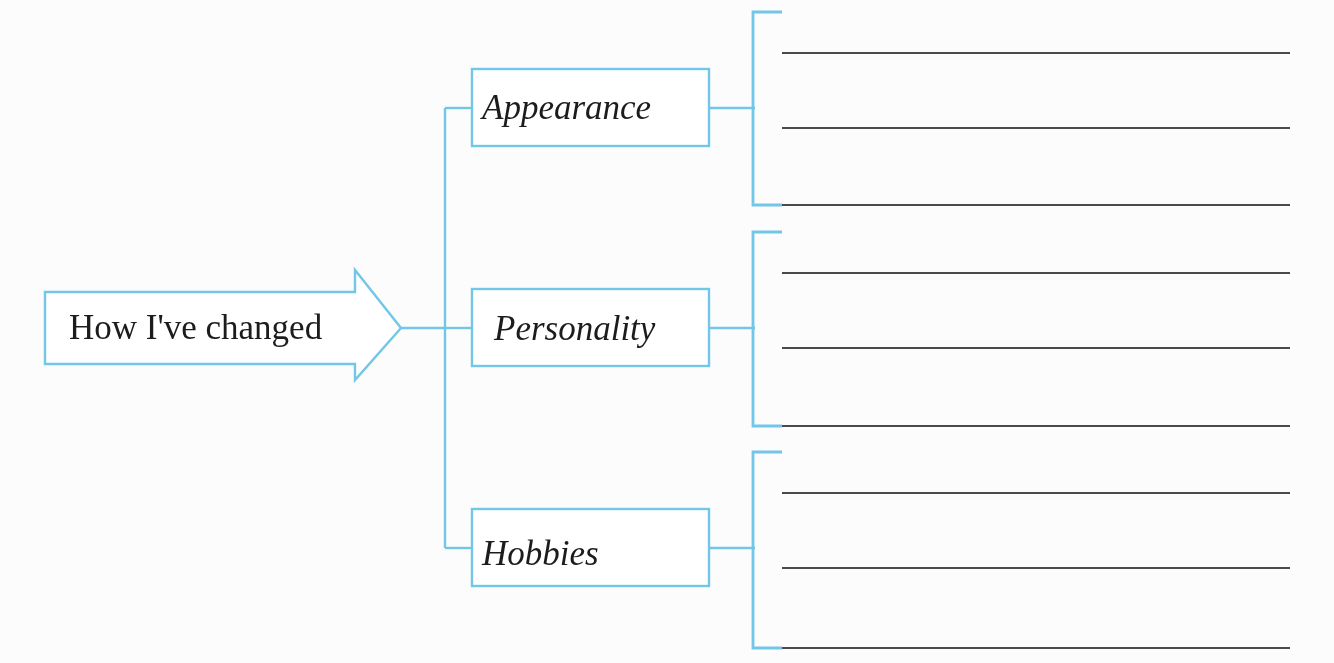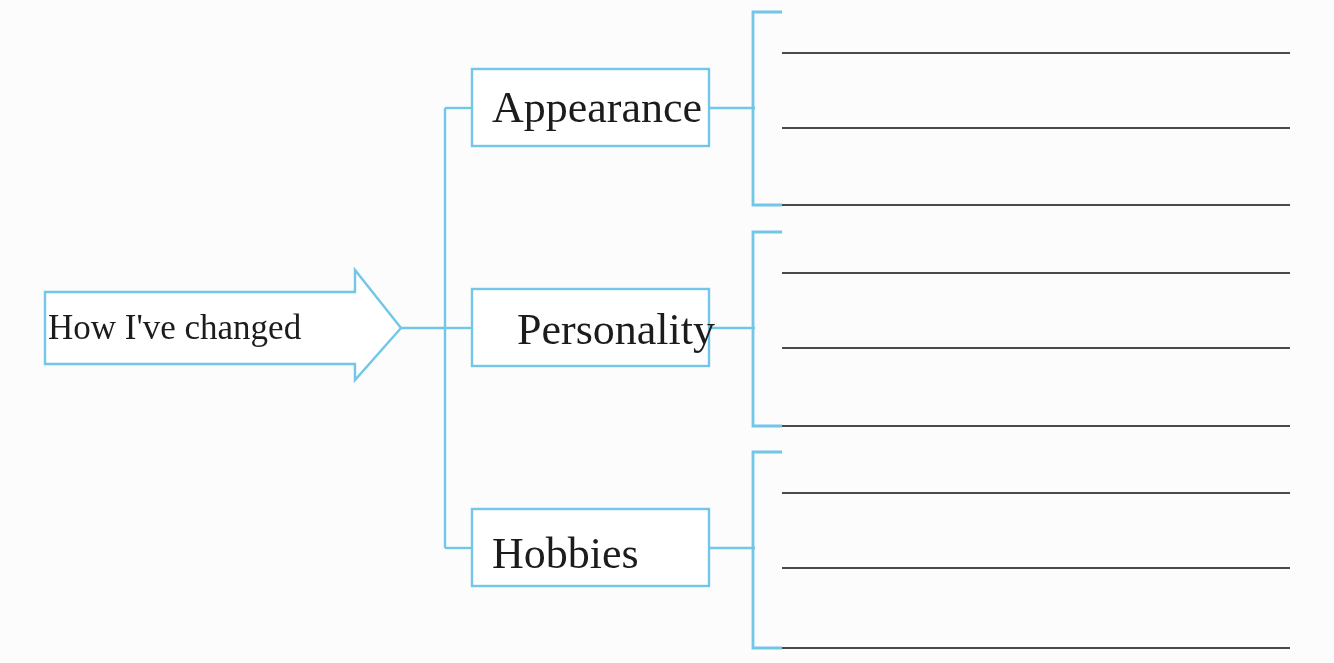--- a/index.html
+++ b/index.html
@@ -31,30 +31,31 @@
     font-family: "Liberation Serif", "DejaVu Serif", serif;
     white-space: nowrap;
     pointer-events: none;
   }
   .root-label {
     left: 45px;
     top: 292px;
     width: 355px;
     height: 72px;
     font-size: 35px;
-    padding-left: 3px;
+    padding-left: 24px;
     box-sizing: border-box;
   }
   .branch-label {
-    font-size: 44px;
-    padding-left: 20px;
+    font-size: 35px;
+    padding-left: 10px;
     box-sizing: border-box;
+    font-style: italic;
   }
   #branch-label-0 { left: 472px; top: 69px;  width: 237px; height: 77px; }
-  #branch-label-1 { left: 497px; top: 289px; width: 237px; height: 80px; }
+  #branch-label-1 { left: 484px; top: 289px; width: 237px; height: 80px; }
   #branch-label-2 { left: 472px; top: 509px; width: 237px; height: 89px; }
 </style>
 </head>
 <body>
 
 <div id="canvas">
 
   <svg id="diagram-svg" viewBox="0 0 1334 663">
 
     <g>

